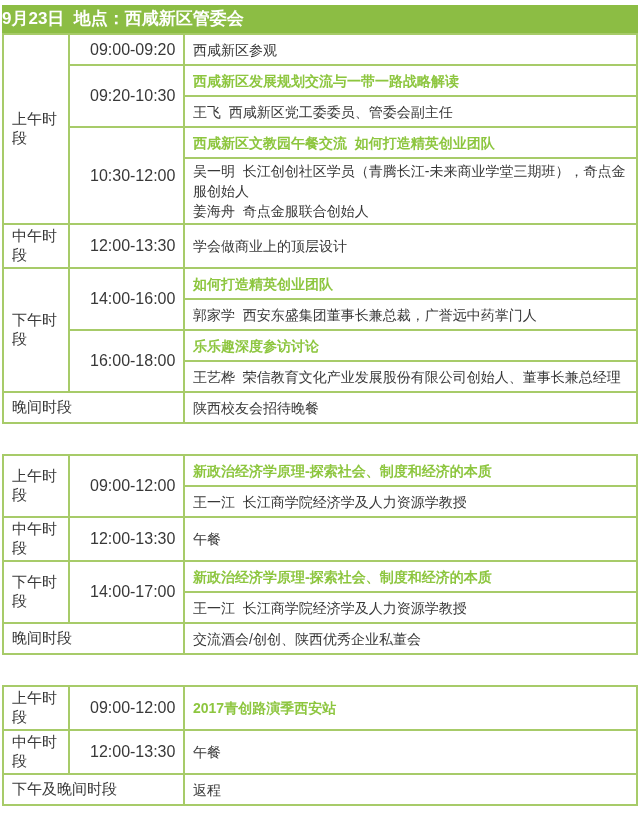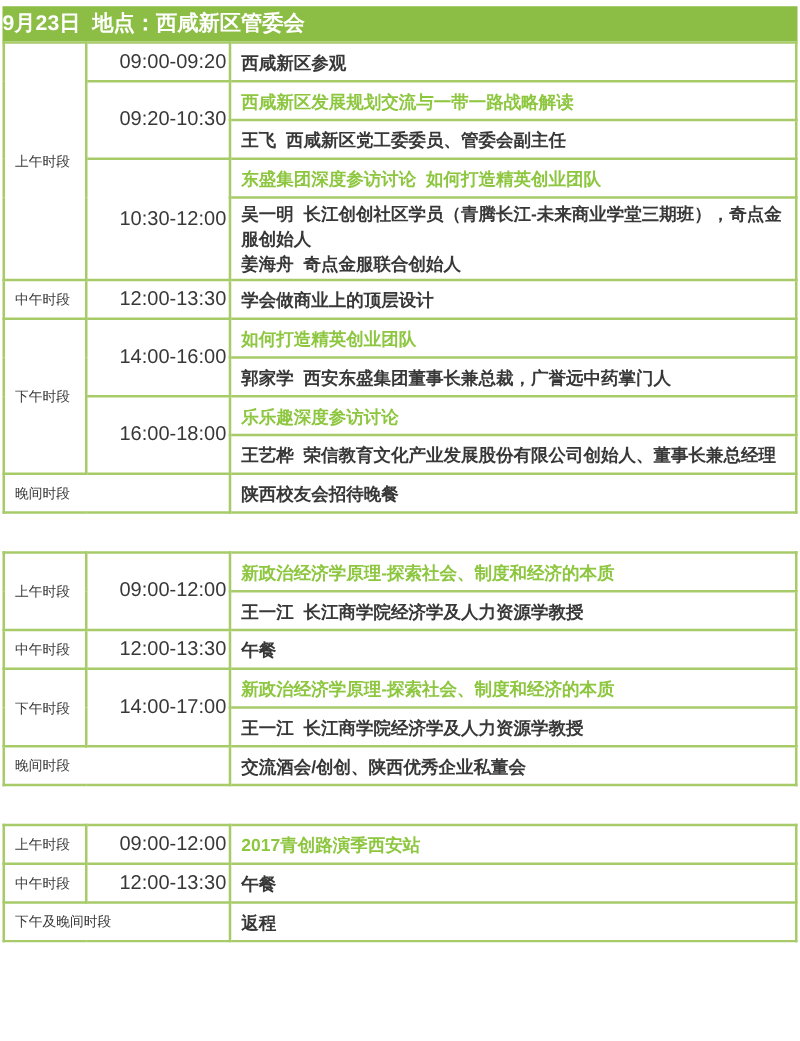--- a/index.html
+++ b/index.html
@@ -37,36 +37,34 @@
   }
   col.c-period{width:66px;}
   col.c-time{width:115px;}
   td{
     border:2px solid var(--border);
     vertical-align:middle;
     background:#ffffff;
   }
   tr{height:31px;}
   td.period{
-    font-size:11px;
+    font-size:15px;
     padding:2px 4px 2px 8px;
   }
   td.time{
     font-size:16px;
-    padding:2px 2px 2px 8px;
+    padding:2px 2px 2px 20px;
     white-space:nowrap;
-    text-align:right;
   }
   td.content{
     font-size:14px;
     line-height:20px;
     padding:2px 8px;
     white-space:pre-wrap;
     word-break:break-all;
-    font-weight:bold;
   }
   td.topic{
     color:var(--accent);
     font-weight:bold;
     margin-left:12px;
   }
 </style>
 </head>
 <body>
 
@@ -88,21 +86,21 @@
       </tr>
       <tr>
         <td class="time" rowspan="2">09:20-10:30</td>
         <td class="content topic">西咸新区发展规划交流与一带一路战略解读</td>
       </tr>
       <tr>
         <td class="content">王飞  西咸新区党工委委员、管委会副主任</td>
       </tr>
       <tr>
         <td class="time" rowspan="2">10:30-12:00</td>
-        <td class="content topic">东盛集团深度参访讨论  如何打造精英创业团队</td>
+        <td class="content topic">西咸新区文教园午餐交流  如何打造精英创业团队</td>
       </tr>
       <tr>
         <td class="content">吴一明  长江创创社区学员（青腾长江-未来商业学堂三期班），奇点金服创始人
 姜海舟  奇点金服联合创始人</td>
       </tr>
       <tr>
         <td class="period">中午时段</td>
         <td class="time">12:00-13:30</td>
         <td class="content">学会做商业上的顶层设计</td>
       </tr>

